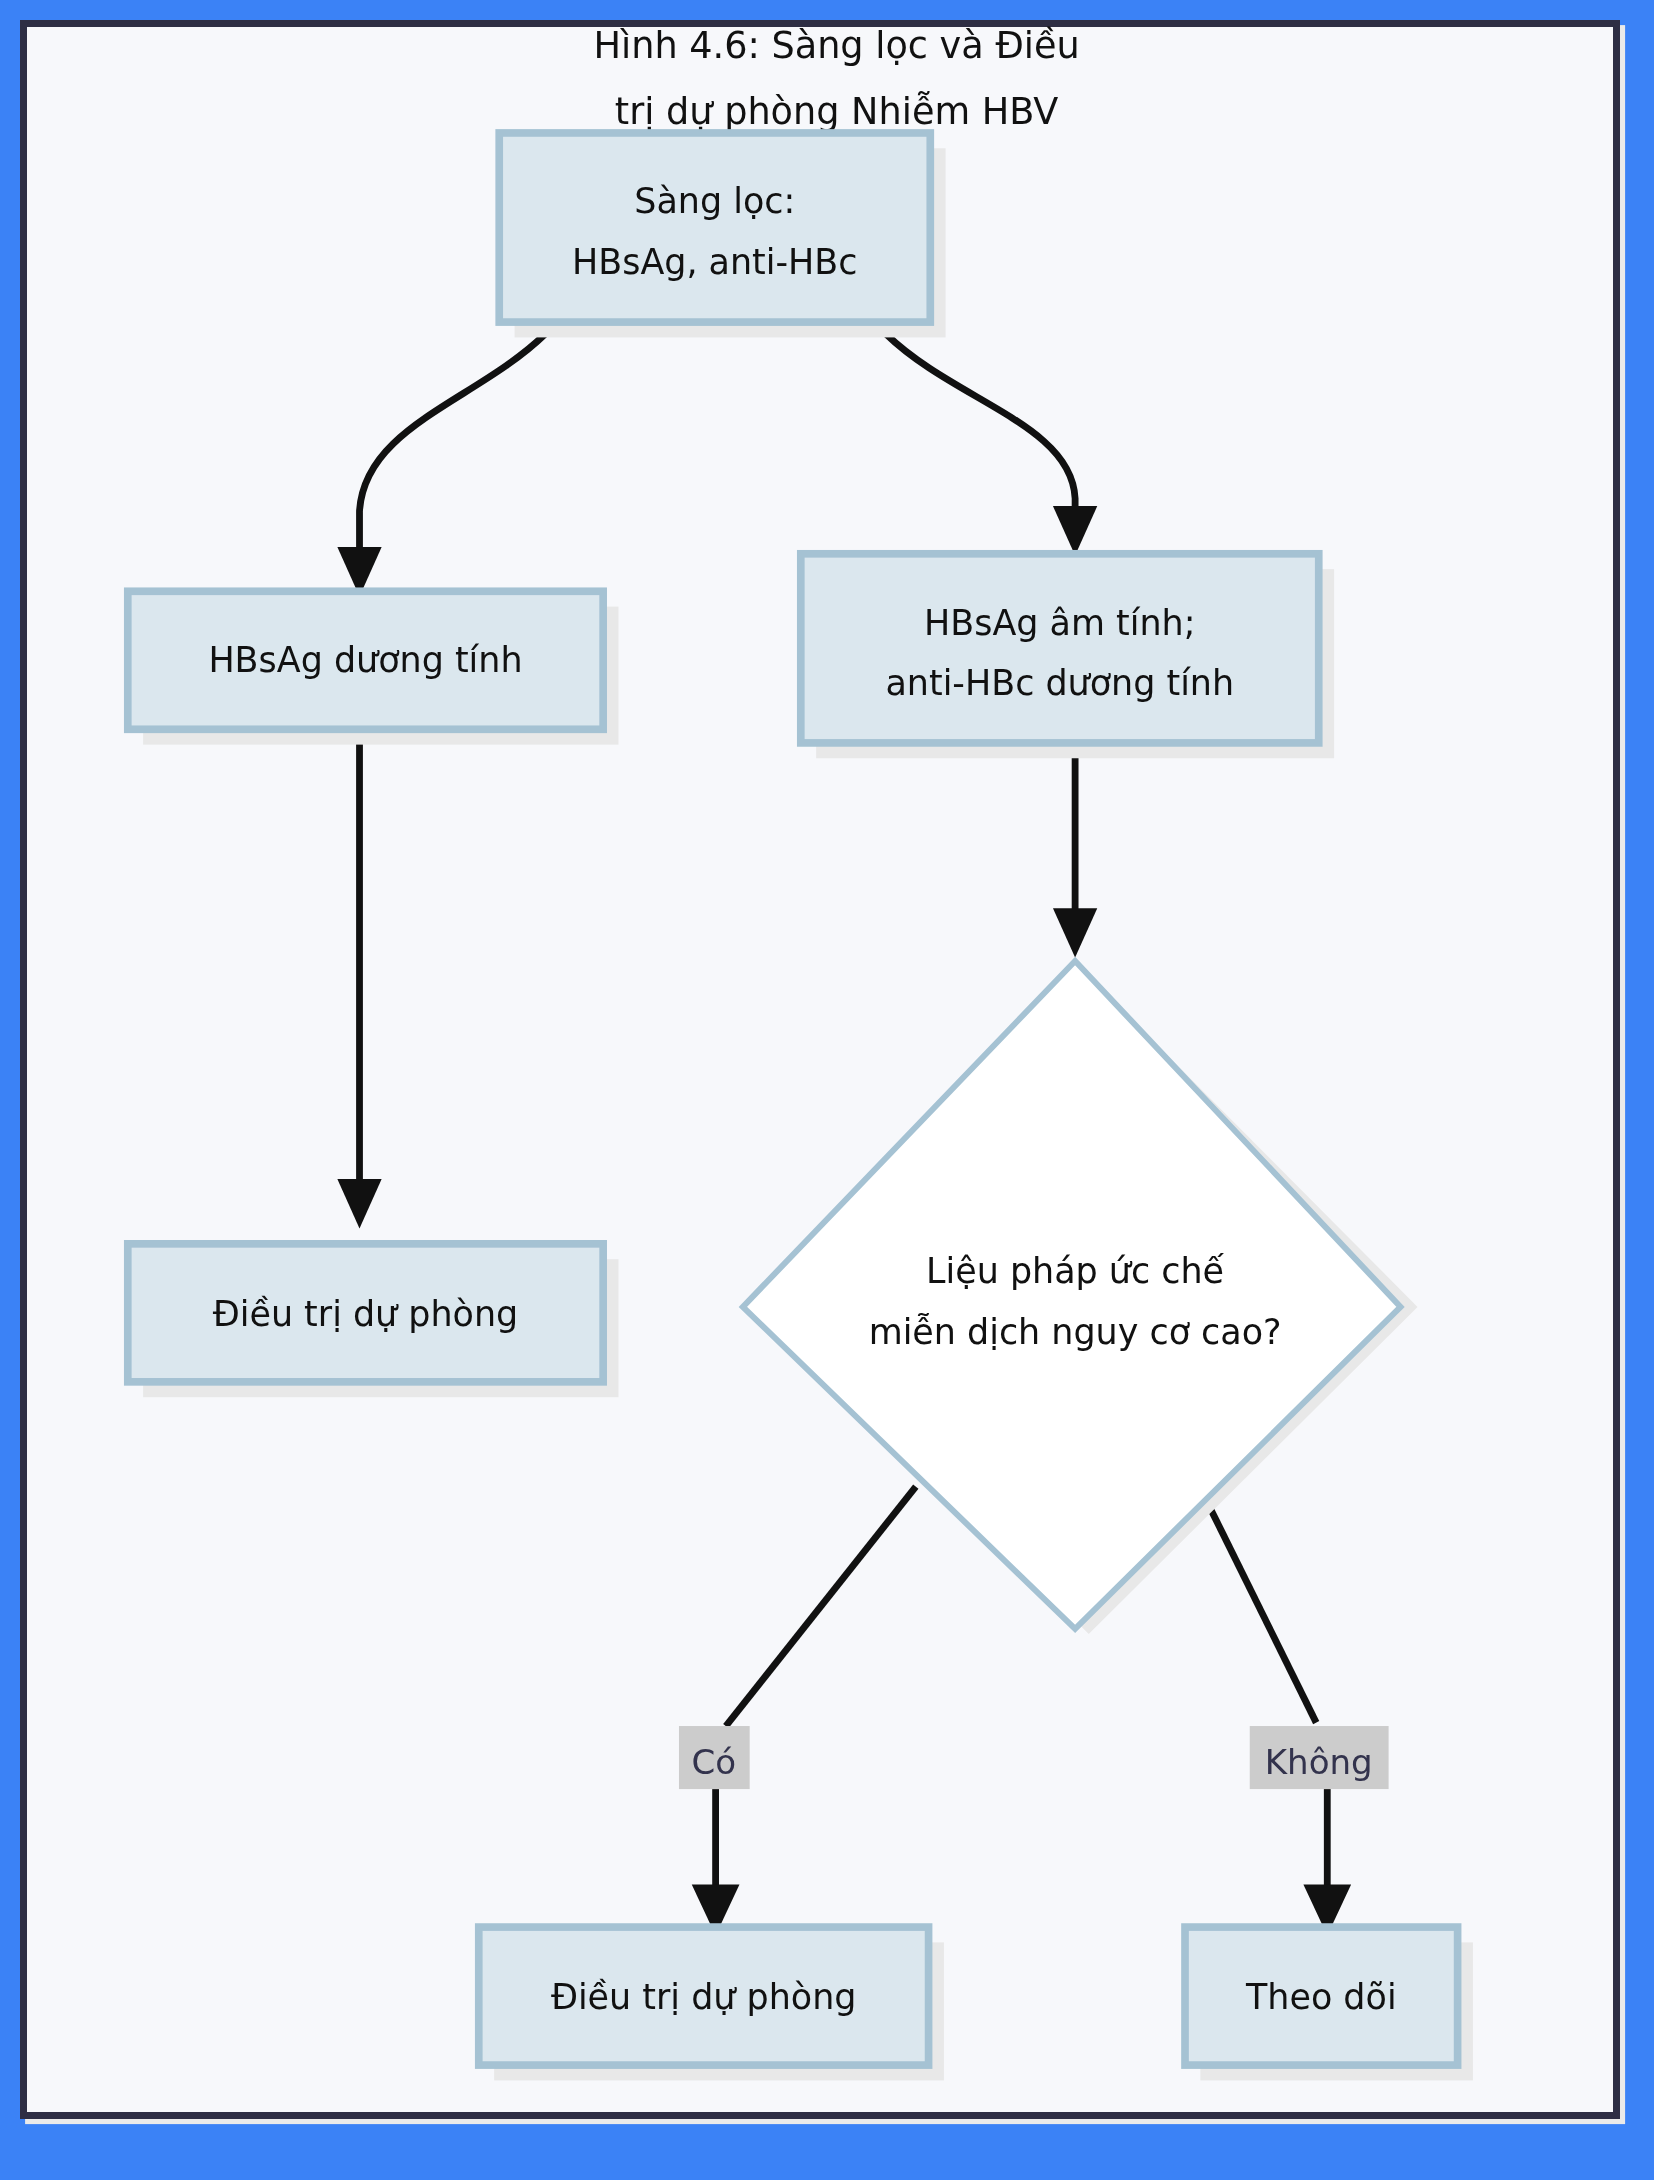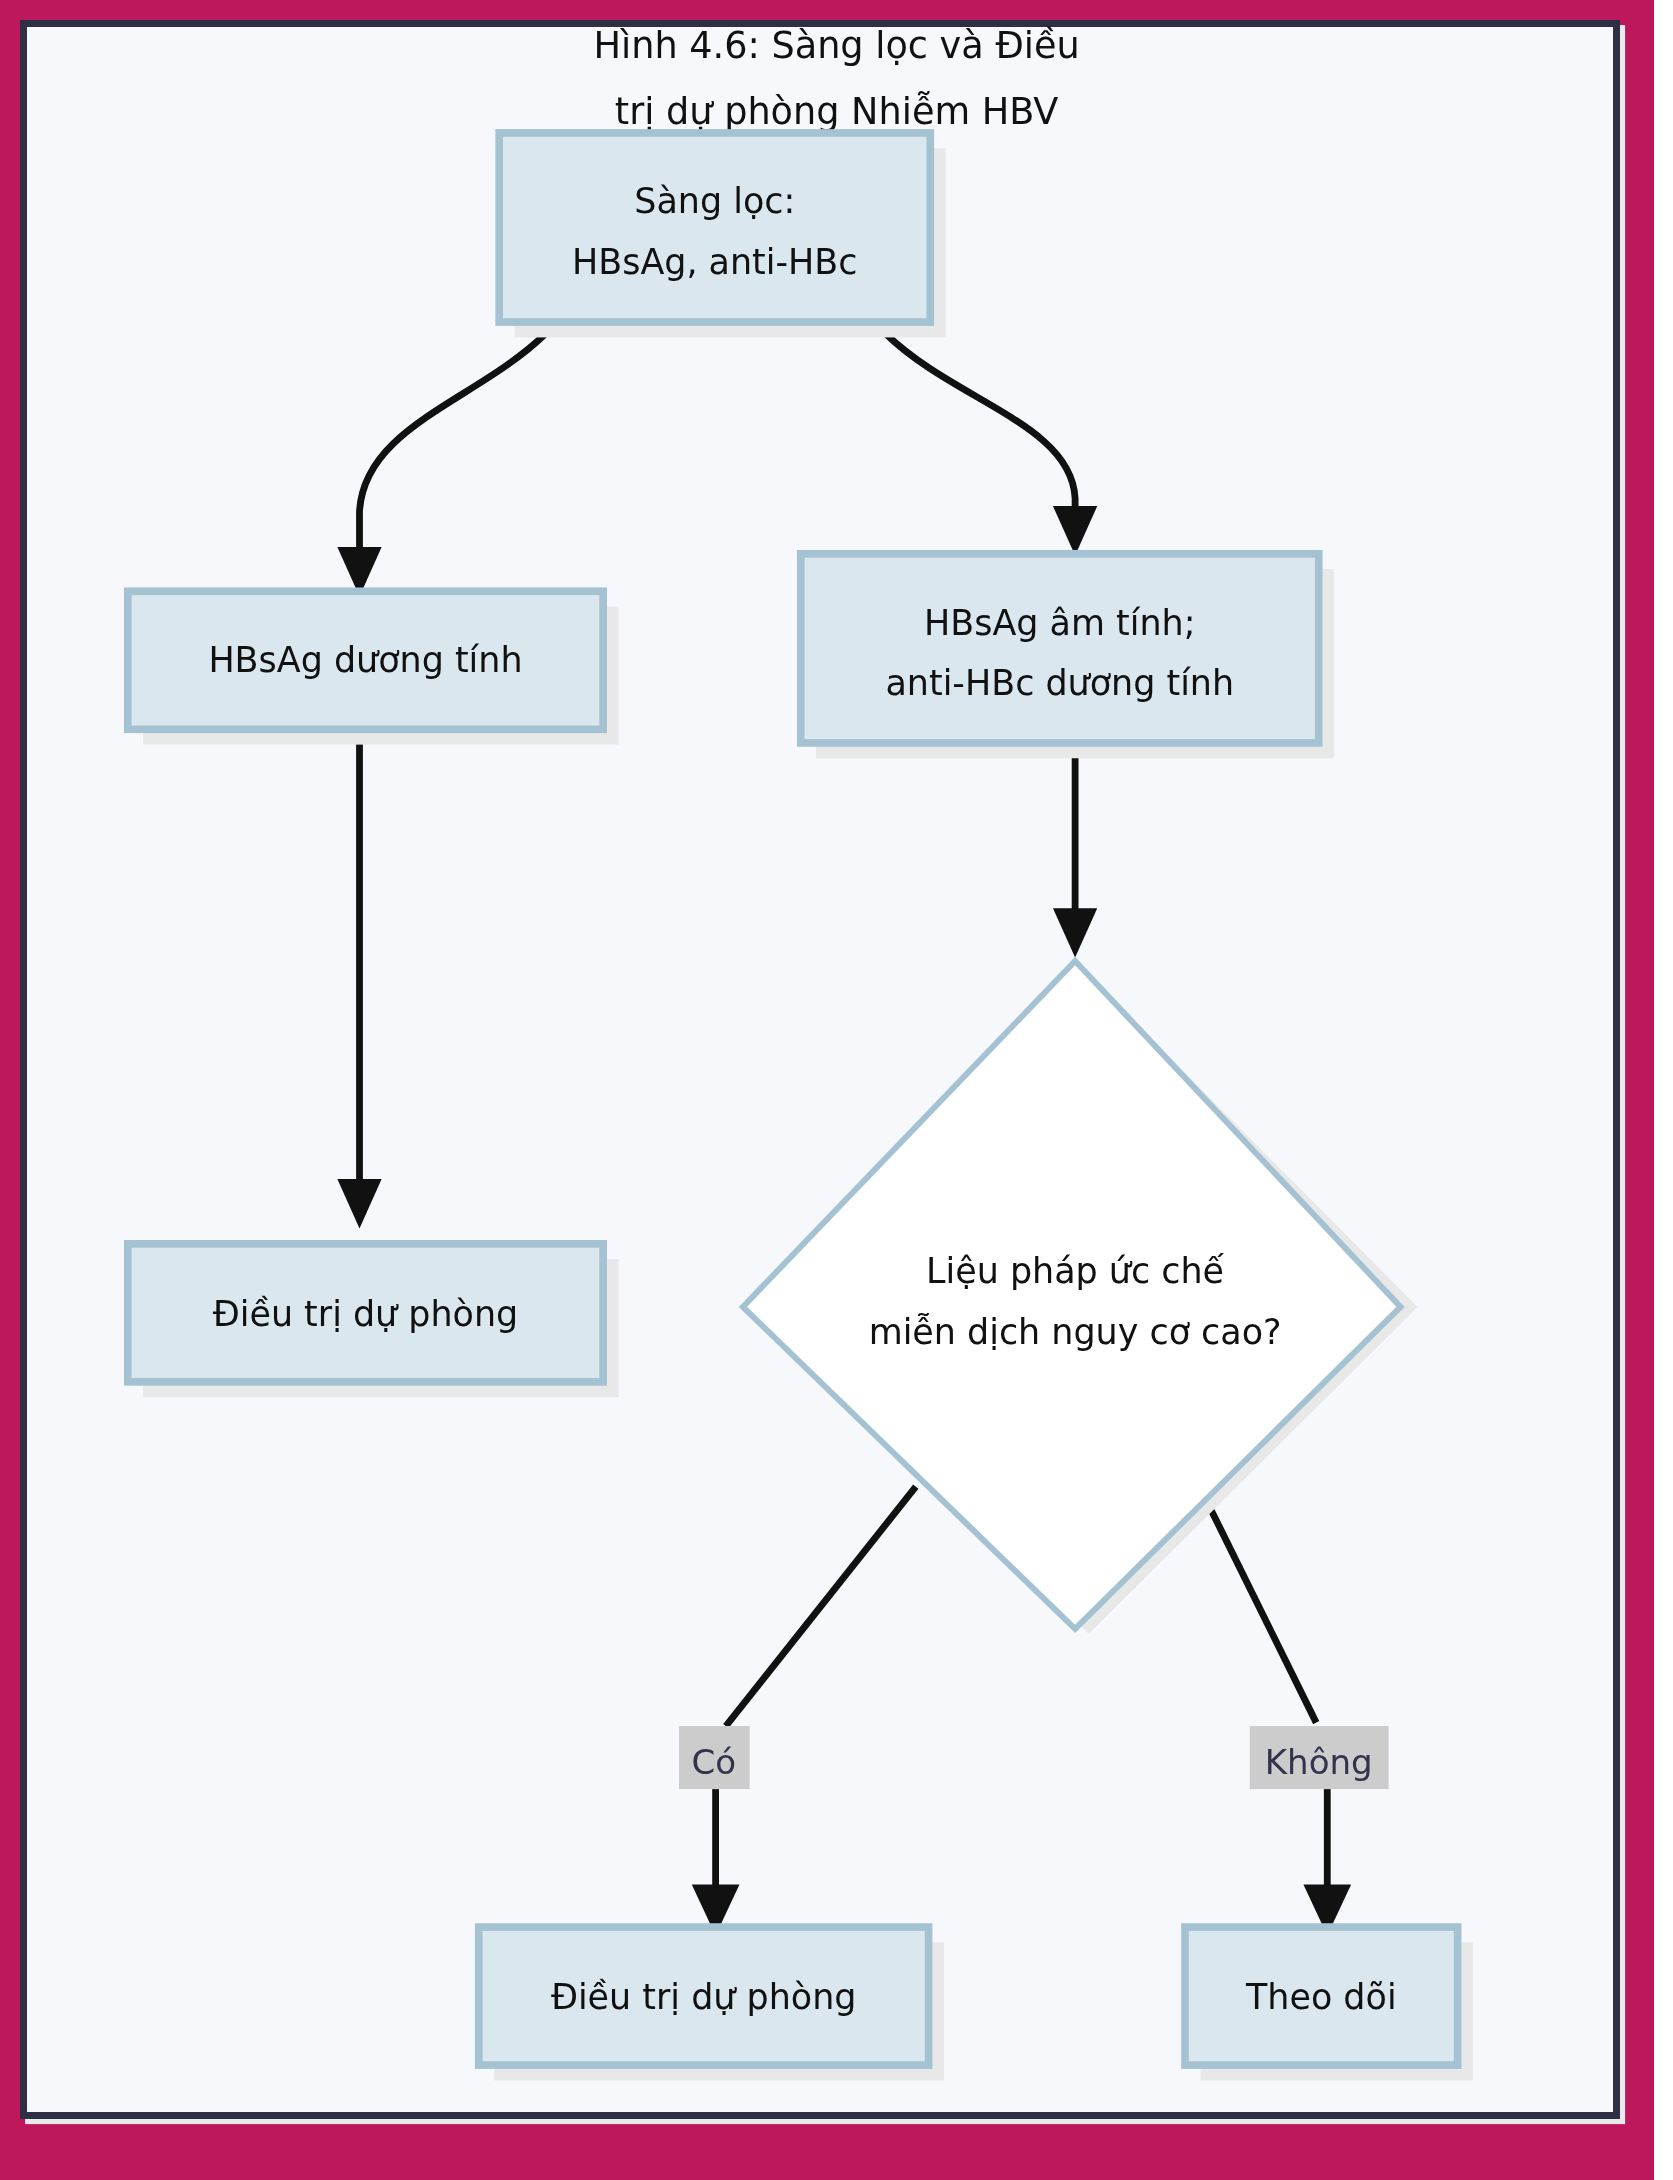--- a/index.html
+++ b/index.html
@@ -9,21 +9,21 @@
   }
   body {
     width: 1674px;
     height: 2181px;
     font-family: "DejaVu Sans", sans-serif;
   }
   #canvas {
     position: relative;
     width: 1654px;
     height: 2181px;
-    background: #be185d;
+    background: #3b82f6;
     overflow: hidden;
     text-decoration: underline;
   }
   #frame {
     position: absolute;
     left: 20.4px;
     top: 20.4px;
     width: 1600px;
     height: 2099px;
     background: #f7f8fb;

